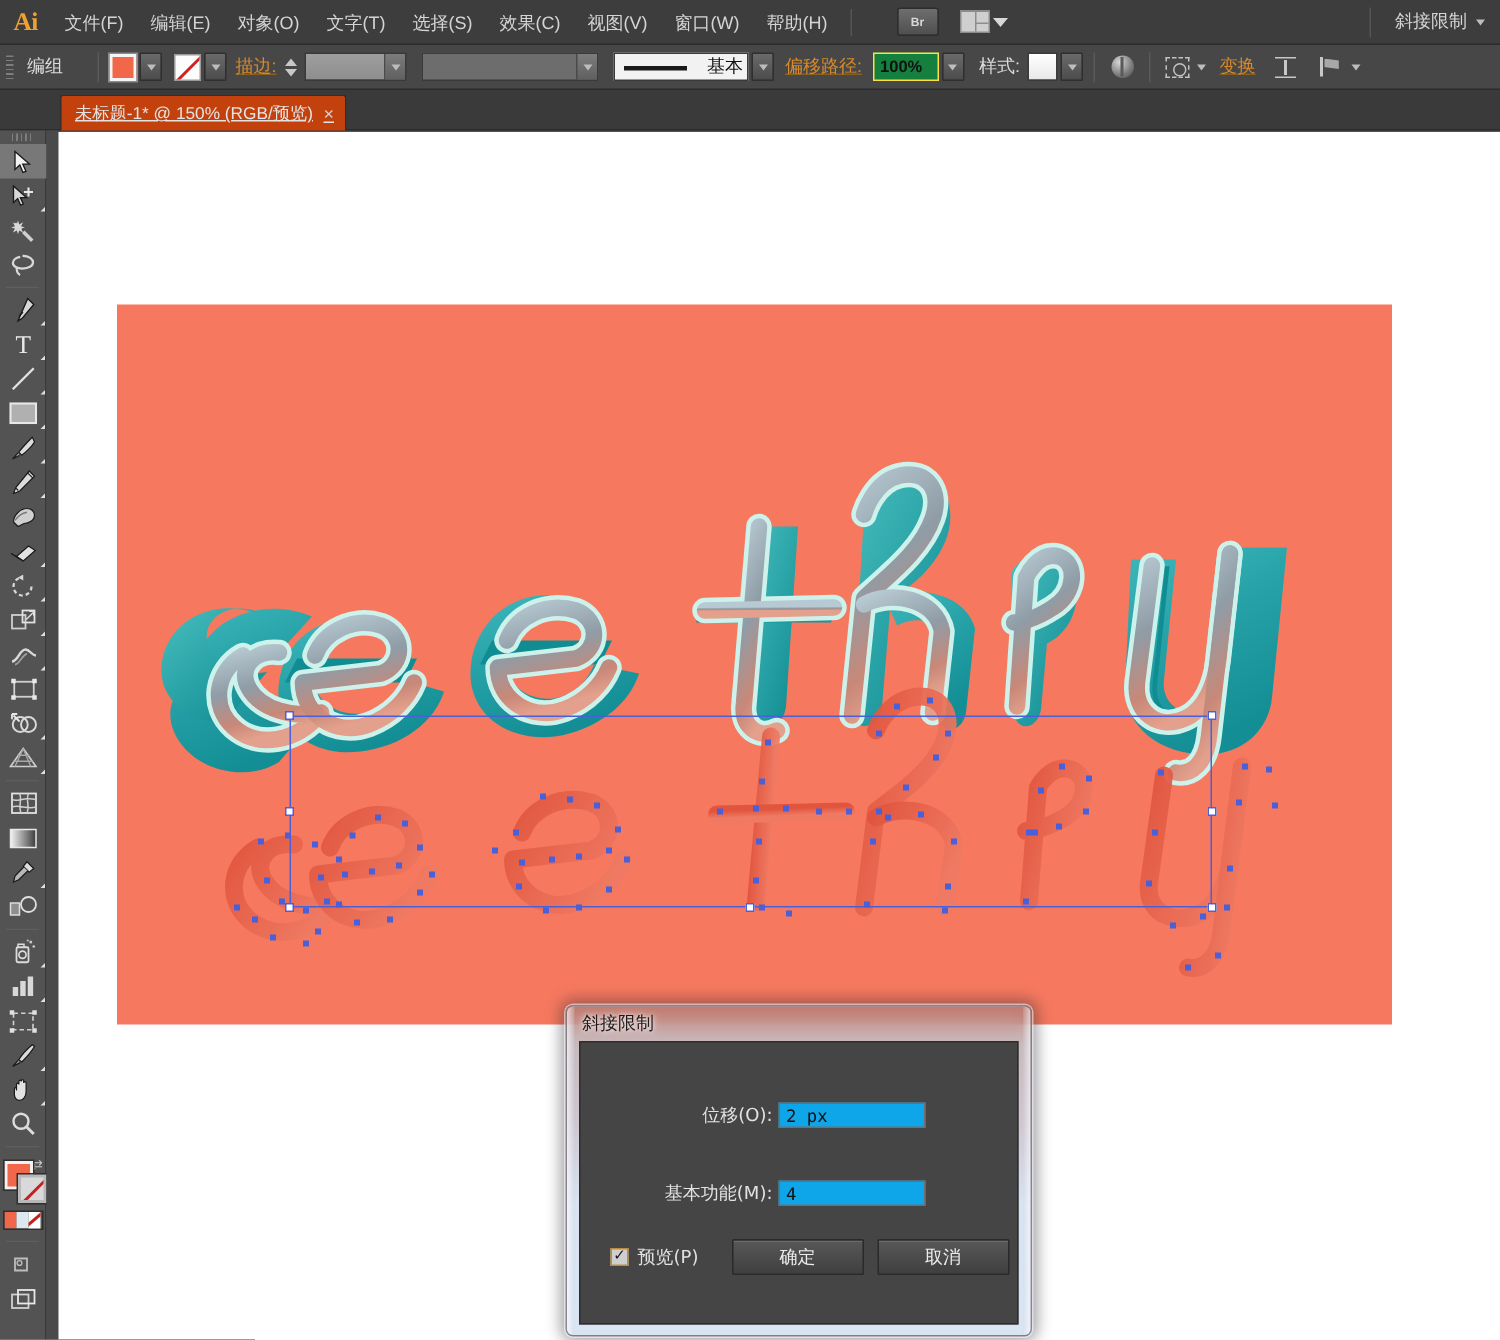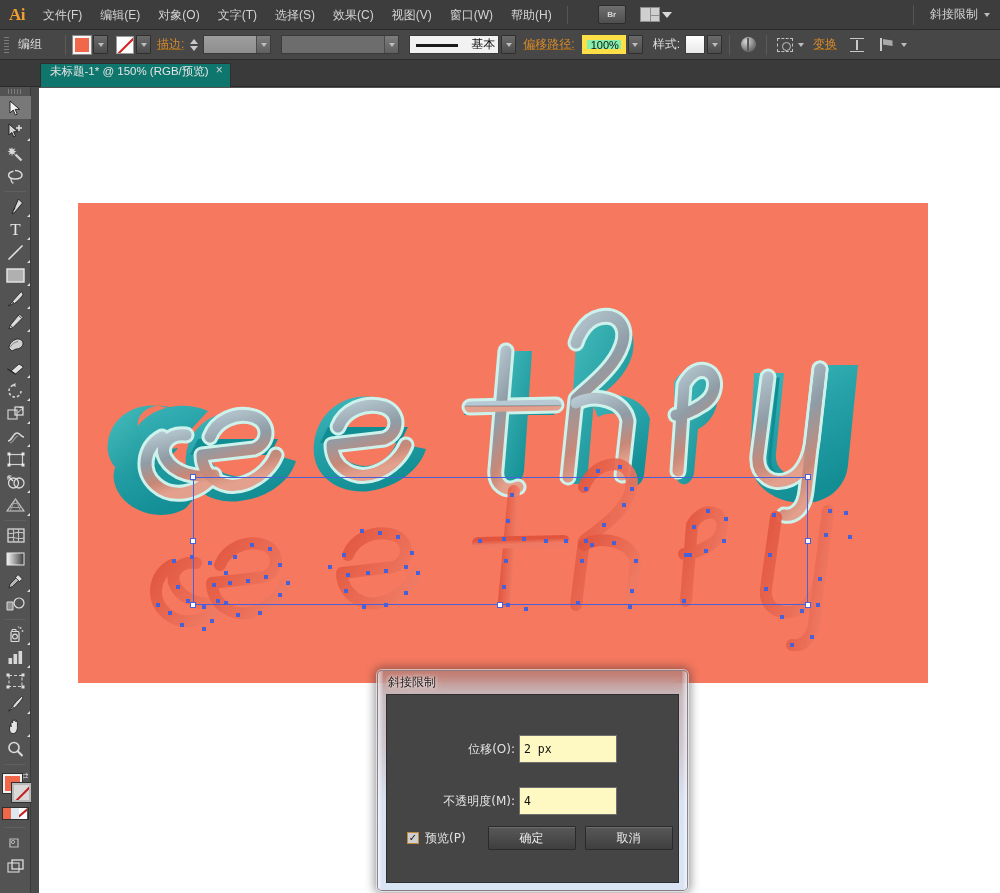--- a/index.html
+++ b/index.html
@@ -124,22 +124,22 @@
   }
   .brush-combo {
     width: 90px; height: 19px; background: #f2f2f2; border: 1px solid #3a3a3a;
     display: flex; align-items: center; justify-content: flex-end;
     font-size: 12px; color: #111; padding-right: 3px; position: relative;
   }
   .brush-combo::before {
     content: ""; position: absolute; left: 6px; top: 8px; width: 42px; height: 3px; background: #1a1a1a;
   }
   .opacity-box {
-    width: 44px; height: 19px; background: #86efac; border: 5px solid #fde047;
-    color: #111; font-size: 11px; display: flex; align-items: center; padding-left: 4px;
+    width: 44px; height: 19px; background: #15803d; border: 1px solid #fde047;
+    color: #111; font-size: 11px; display: flex; align-items: center; padding-left: 4px; font-weight: bold;
   }
   .style-sw {
     width: 20px; height: 19px; background: linear-gradient(#ffffff,#e8e8e8);
     border: 1px solid #3a3a3a;
   }
   .icon-btn {
     width: 22px; height: 22px; display: flex; align-items: center; justify-content: center;
   }
   .sphere {
     width: 15px; height: 15px; border-radius: 50%;
@@ -175,26 +175,26 @@
     background: #a8a8a8; clip-path: polygon(0 0, 100% 20%, 100% 100%, 0 80%);
   }
 
   
   .tabbar {
     position: absolute; left: 0; top: 60px; width: 1000px; height: 27px;
     background: #3a3a3a; border-bottom: 1px solid #2b2b2b;
   }
   .tab {
     position: absolute; left: 40px; top: 3px; height: 24px;
-    background: #0f766e;
+    background: #c2410c;
     border: 1px solid #2f2f2f; border-bottom: none;
     border-radius: 2px 2px 0 0;
-    display: flex; align-items: flex-start; gap: 7px;
+    display: flex; align-items: center; gap: 7px;
     padding: 0 7px 0 9px;
-    color: #e4e4e4; font-size: 11.5px; white-space: nowrap;
+    color: #e4e4e4; font-size: 11.5px; white-space: nowrap; text-decoration: underline;
   }
   .tab-close { color: #cfcfcf; font-size: 12px; line-height: 1; }
 
   
   .toolbar {
     position: absolute; left: 0; top: 87px; width: 31px; height: 806px;
     background: #535353;
     border-right: 1px solid #3a3a3a;
   }
   .tb-grip {
@@ -315,21 +315,21 @@
     border: 1px solid #2e2e2e;
   }
   .dlg-row {
     position: absolute; display: flex; align-items: center;
   }
   .dlg-lbl {
     color: #e2e2e2; font-size: 12px; text-align: right; white-space: nowrap;
     font-family: "DejaVu Sans", sans-serif;
   }
   .dlg-input {
-    height: 28px; background: #fef9c3; border: 1px solid #6f6f6f;
+    height: 17px; background: #0ea5e9; border: 1px solid #6f6f6f;
     color: #101010; font-size: 11.5px; display: flex; align-items: center;
     padding-left: 4px;
     font-family: "DejaVu Sans Mono", monospace;
   }
   .dlg-select {
     height: 18px; background: linear-gradient(#a2a2a2,#8e8e8e); border: 1px solid #6f6f6f;
     color: #101010; font-size: 11.5px; display: flex; align-items: center;
     padding-left: 4px; position: relative;
   }
   .dlg-select .sa {
@@ -937,21 +937,21 @@
 
     <div class="dlg-body">
 
       <div class="dlg-row" style="left:0;top:40px;width:100%">
         <span class="dlg-lbl" style="width:128px">位移(O):</span>
         <span class="dlg-input" style="width:98px;margin-left:4px">2 px</span>
       </div>
 
 
       <div class="dlg-row" style="left:0;top:92px;width:100%">
-        <span class="dlg-lbl" style="width:128px">不透明度(M):</span>
+        <span class="dlg-lbl" style="width:128px">基本功能(M):</span>
         <span class="dlg-input" style="width:98px;margin-left:4px">4</span>
       </div>
 
       <div class="dlg-row" style="left:20px;top:131px;">
         <span class="chk">✓</span>
         <span class="dlg-lbl" style="margin-left:6px">预览(P)</span>
         <span class="dlg-btn" style="margin-left:22px">确定</span>
         <span class="dlg-btn" style="margin-left:9px">取消</span>
       </div>
 

